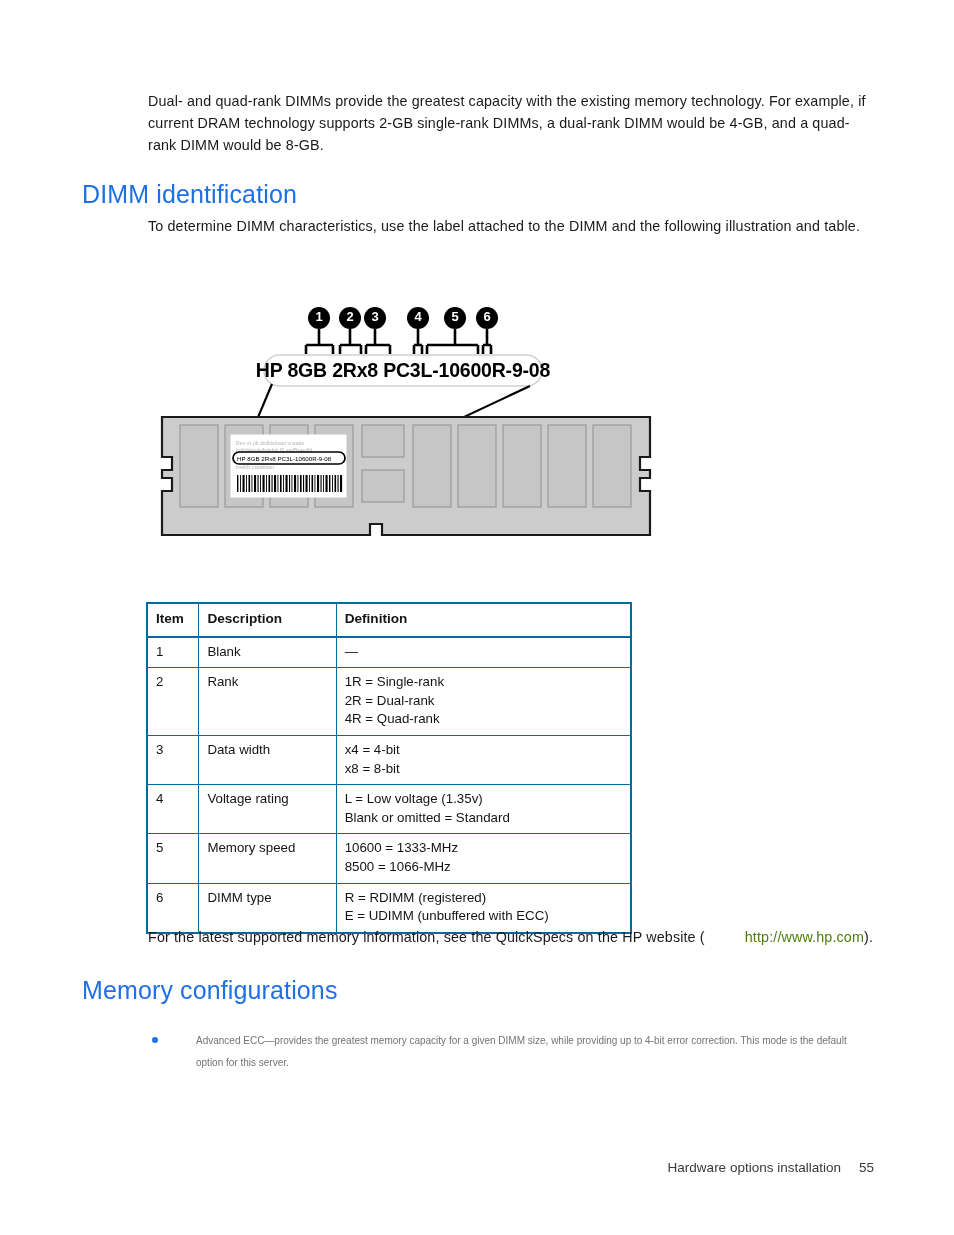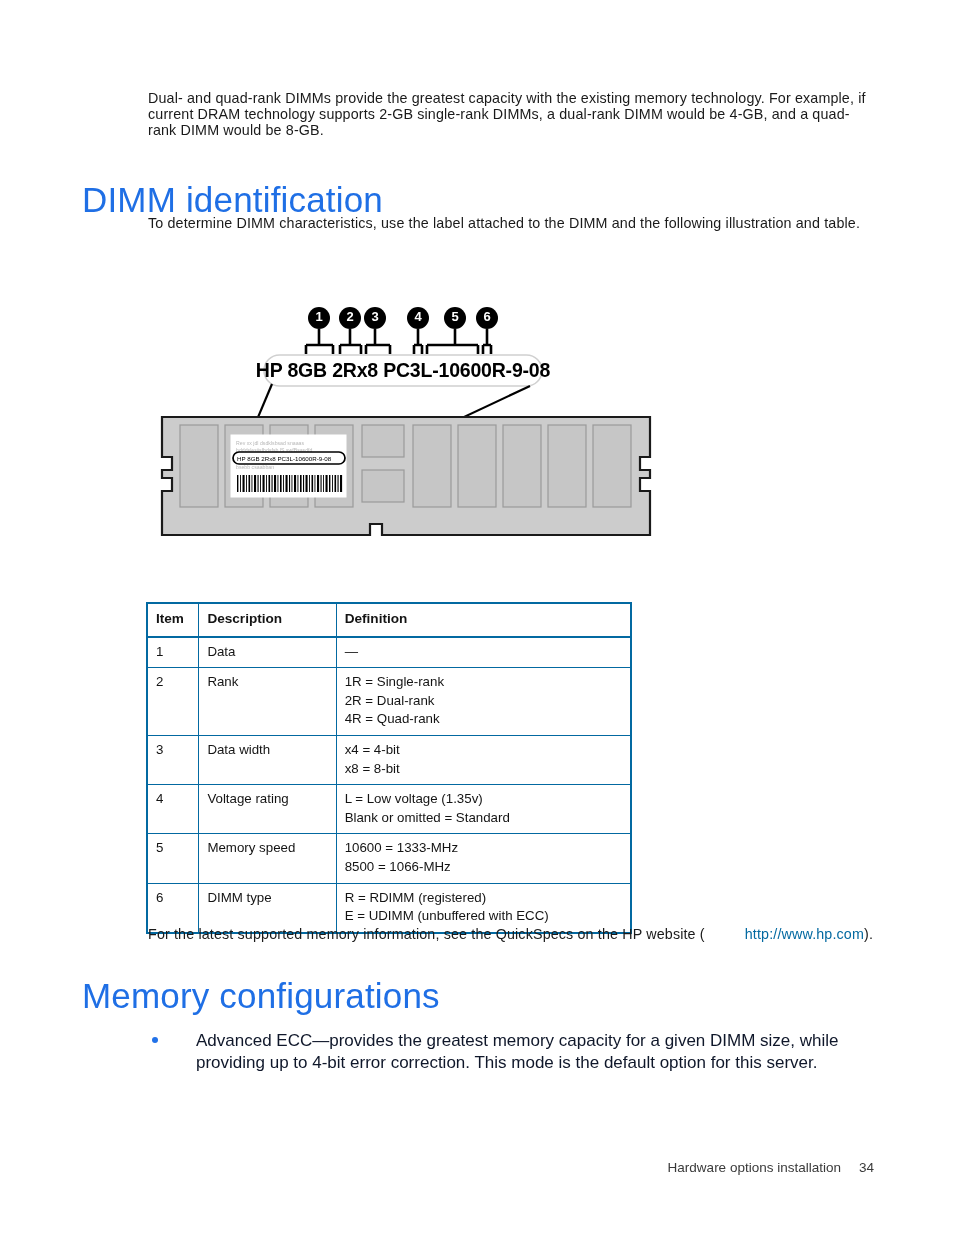--- a/index.html
+++ b/index.html
@@ -20,59 +20,59 @@
     position: absolute;
     inset: 0;
   }
 
   
   .body-para {
     position: absolute;
     left: 148px;
     width: 726px;
     font-size: 14.3px;
-    line-height: 16px;
+    line-height: 22px;
     color: #1a1a1a;
     letter-spacing: 0.01em;
   }
 
   .h1 {
     position: absolute;
     left: 82px;
-    font-size: 35px;
+    font-size: 25px;
     line-height: 34px;
     font-weight: 400;
     color: #1f6fe5;
     letter-spacing: 0.005em;
     white-space: nowrap;
   }
 
   .footer {
     position: absolute;
     left: 0;
     width: 874px;
     text-align: right;
     font-size: 13.5px;
     color: #3a3a3a;
   }
   .footer .pg {
     display: inline-block;
     margin-left: 18px;
   }
 
-  .link { color: #0369a1; text-decoration: none; padding-left: 40px; }
+  .link { color: #4d7c0f; text-decoration: none; padding-left: 40px; }
 
   
   .bullet-row {
     position: absolute;
     left: 148px;
     width: 726px;
-    font-size: 17px;
+    font-size: 10px;
     line-height: 21.5px;
-    color: #0f172a;
+    color: #737373;
   }
   .bullet-dot {
     position: absolute;
     left: 4px;
     top: 7px;
     width: 6px;
     height: 6px;
     border-radius: 50%;
     background: #2272e8;
   }
@@ -278,21 +278,21 @@
       <thead>
         <tr>
           <th>Item</th>
           <th>Description</th>
           <th>Definition</th>
         </tr>
       </thead>
       <tbody>
         <tr>
           <td>1</td>
-          <td>Data</td>
+          <td>Blank</td>
           <td>
             <span class="defline">—</span>
           </td>
         </tr>
         <tr>
           <td>2</td>
           <td>Rank</td>
           <td>
             <span class="defline">1R = Single-rank</span>
             <span class="defline">2R = Dual-rank</span>
@@ -339,16 +339,16 @@
 
   <h1 class="h1" style="top:956px;">Memory configurations</h1>
 
 
   <div class="bullet-row" style="top:1030px;">
     <span class="bullet-dot"></span>
     <span class="bullet-text">Advanced ECC—provides the greatest memory capacity for a given DIMM size, while providing up to 4-bit error correction.   This mode is the default option for this server.</span>
   </div>
 
   <div class="footer" style="top:1160px;">
-    <span>Hardware options installation</span><span class="pg">34</span>
+    <span>Hardware options installation</span><span class="pg">55</span>
   </div>
 
 </div>
 
 </body></html>

